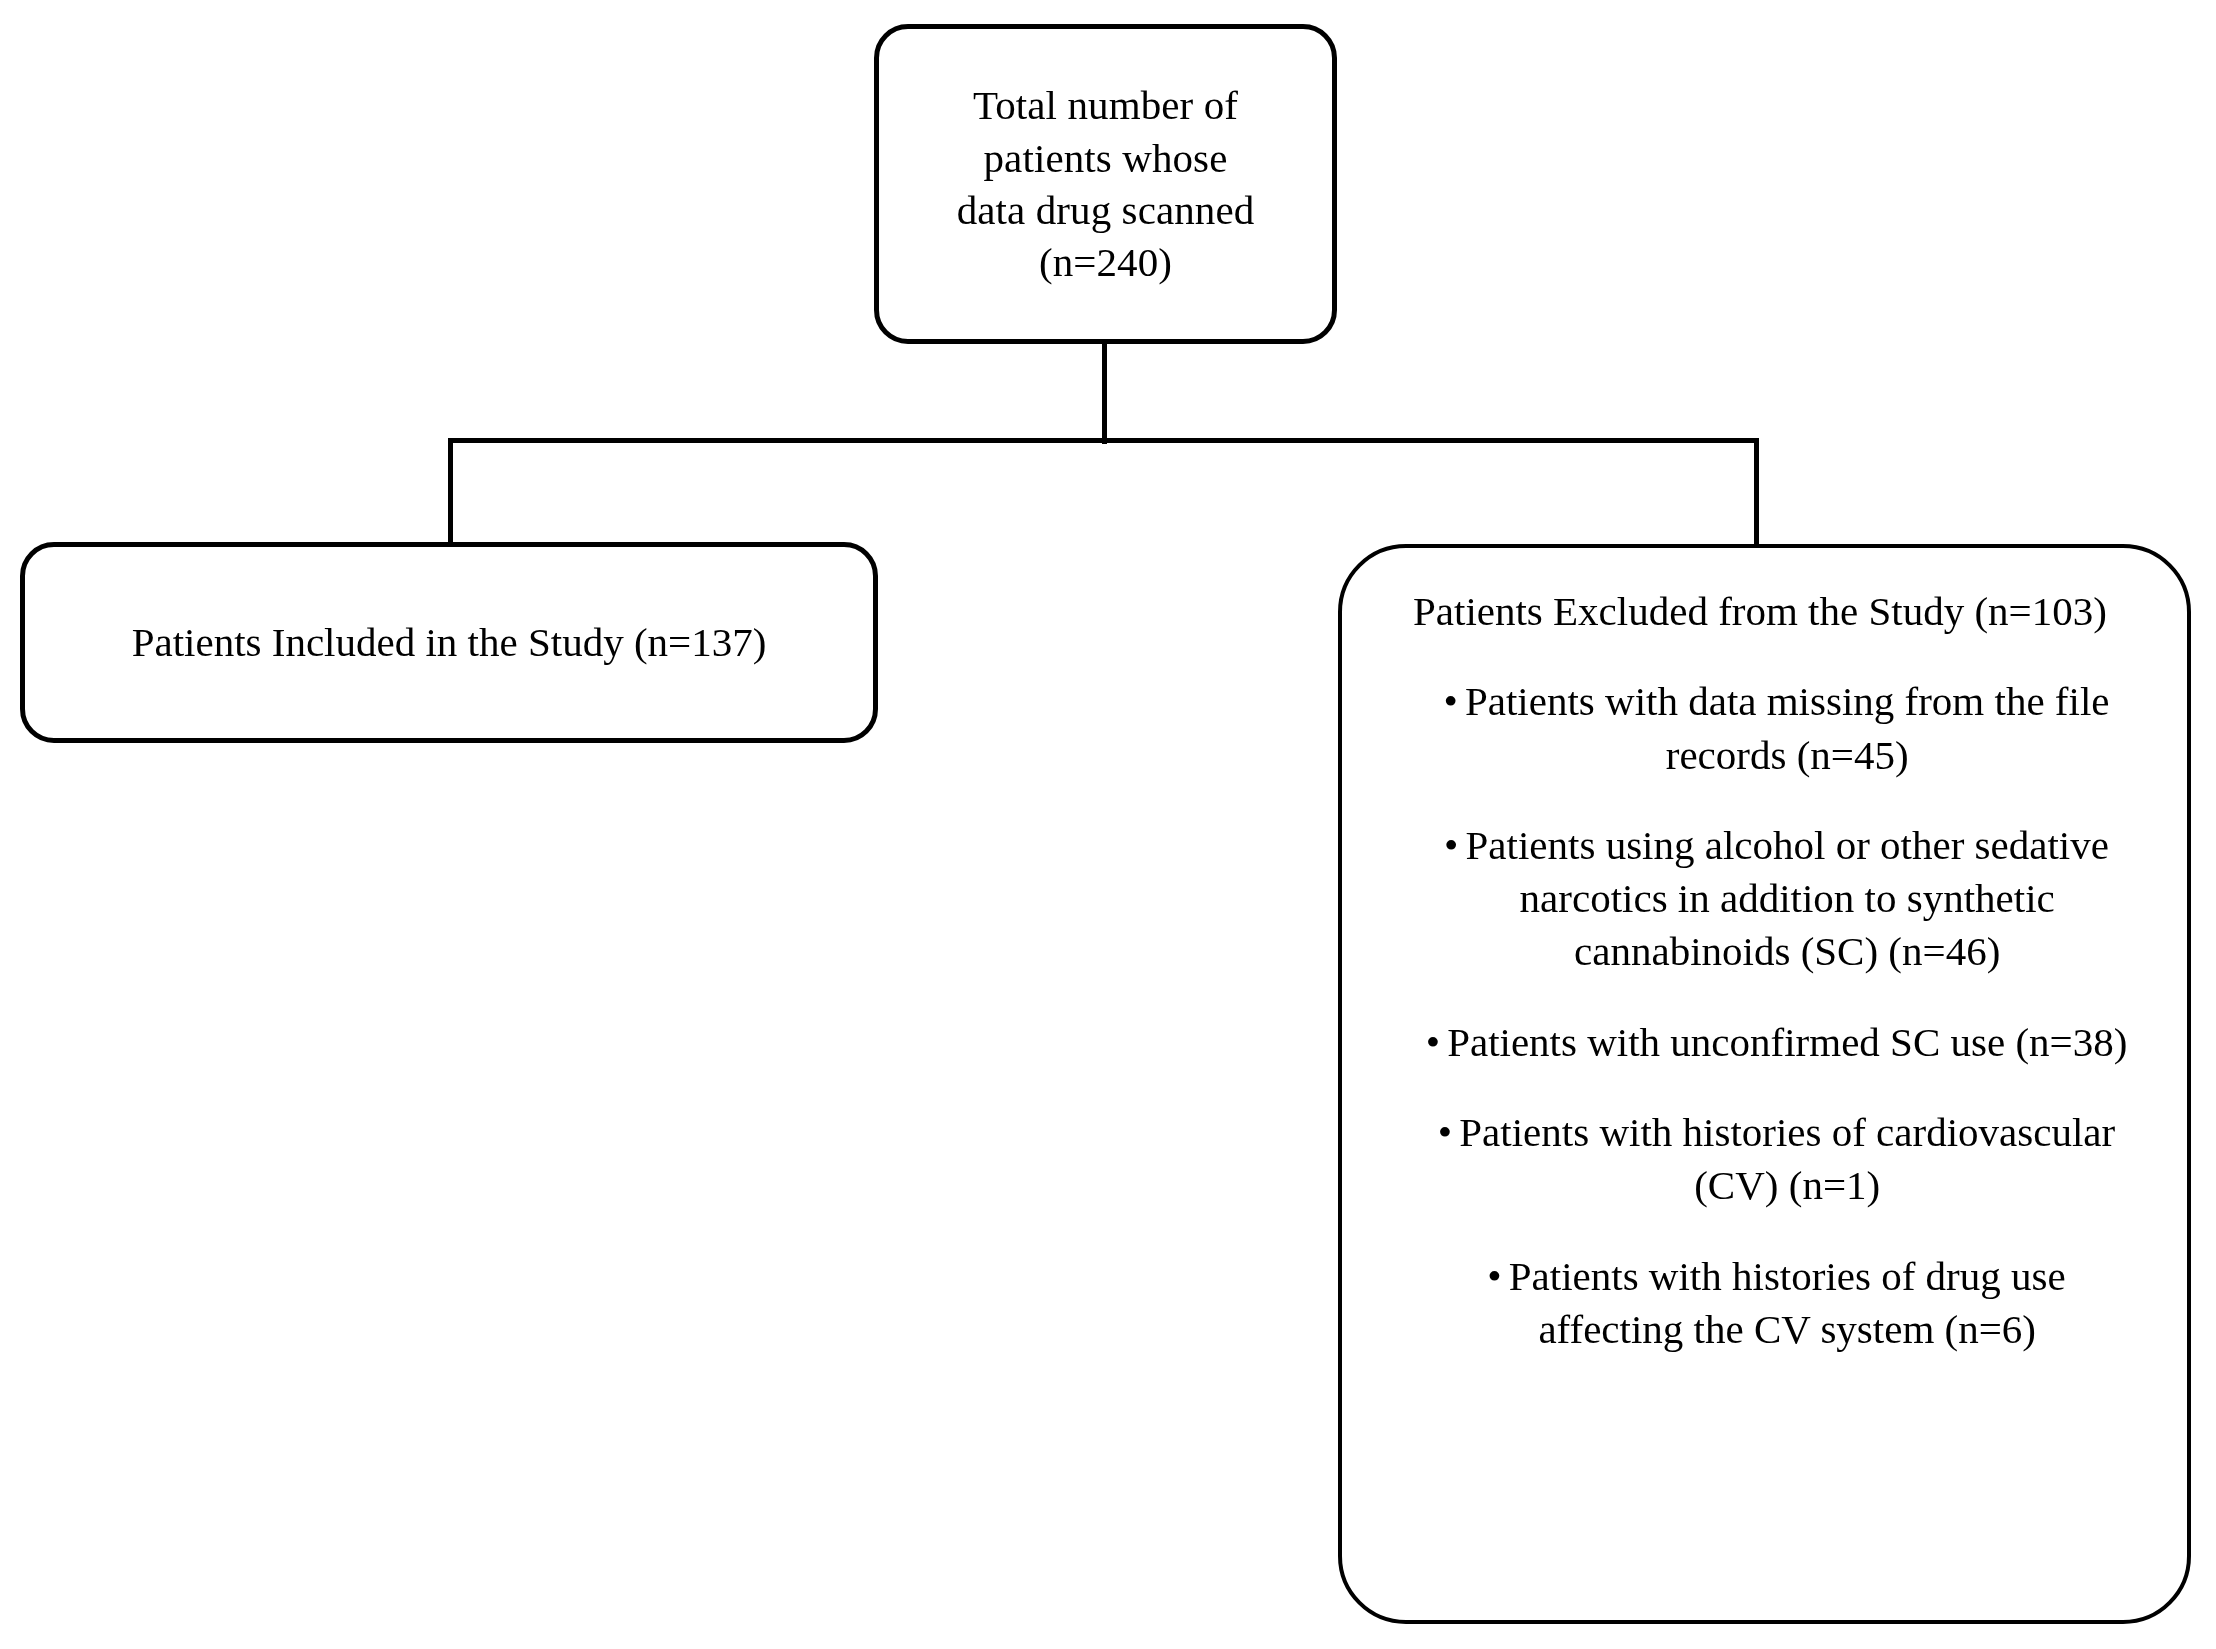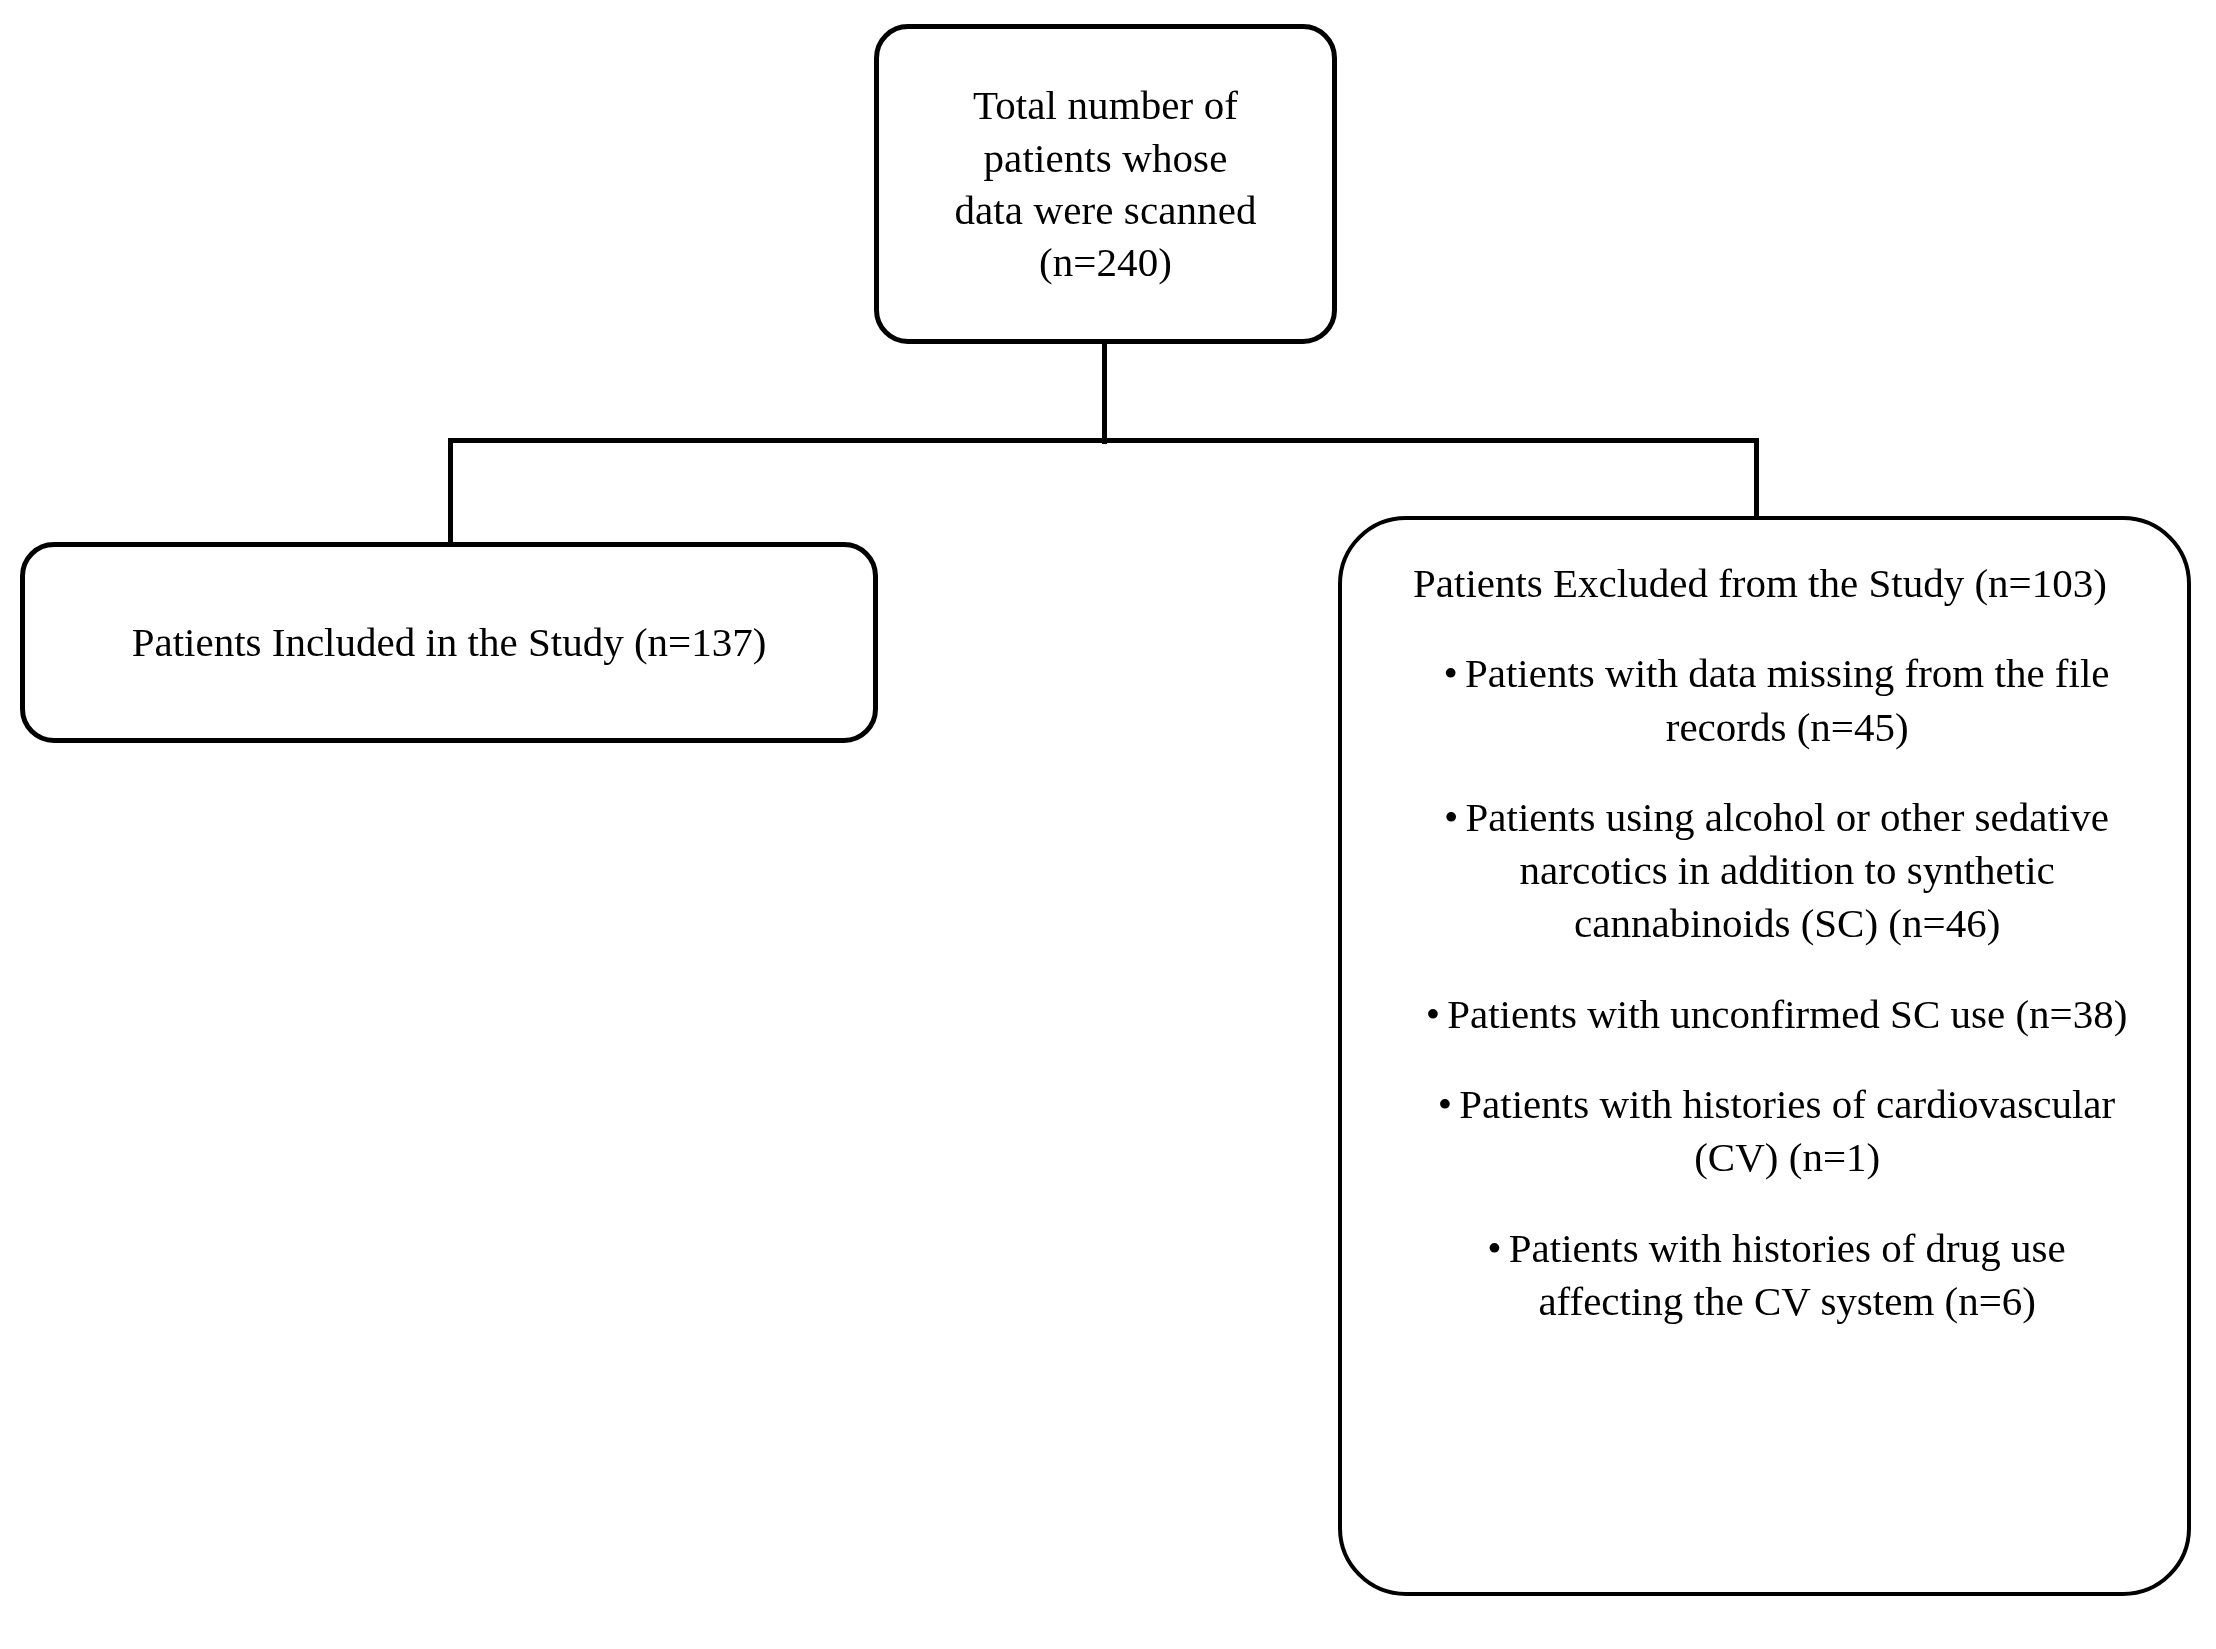--- a/index.html
+++ b/index.html
@@ -58,21 +58,21 @@
     font-size: 41px;
     line-height: 1.22;
     white-space: nowrap;
   }
   #included-box .spacer-line {
     height: 41px;
   }
 
   #excluded-box {
     left: 1338px;
-    top: 516px;
+    top: 544px;
     width: 853px;
     height: 1080px;
     border-radius: 68px;
     border-width: 4.3px;
     padding: 37px 47px 28.5px 71px;
     display: block;
   }
   #excluded-box .heading {
     font-size: 41px;
     line-height: 1.30;
@@ -135,21 +135,21 @@
 
   <div class="line" id="stem-vertical"></div>
   <div class="line" id="branch-horizontal"></div>
   <div class="line" id="drop-left"></div>
   <div class="line" id="drop-right"></div>
 
   <div class="node" id="top-box">
     <div class="node-text">
       <div>Total number of</div>
       <div>patients whose</div>
-      <div>data were scanned</div>
+      <div>data drug scanned</div>
       <div>(n=240)</div>
     </div>
   </div>
 
   <div class="node" id="included-box">
     <div class="node-text">Patients Included in the Study (n=137)</div>
     <div class="spacer-line"></div>
   </div>
 
   <div class="node" id="excluded-box">

